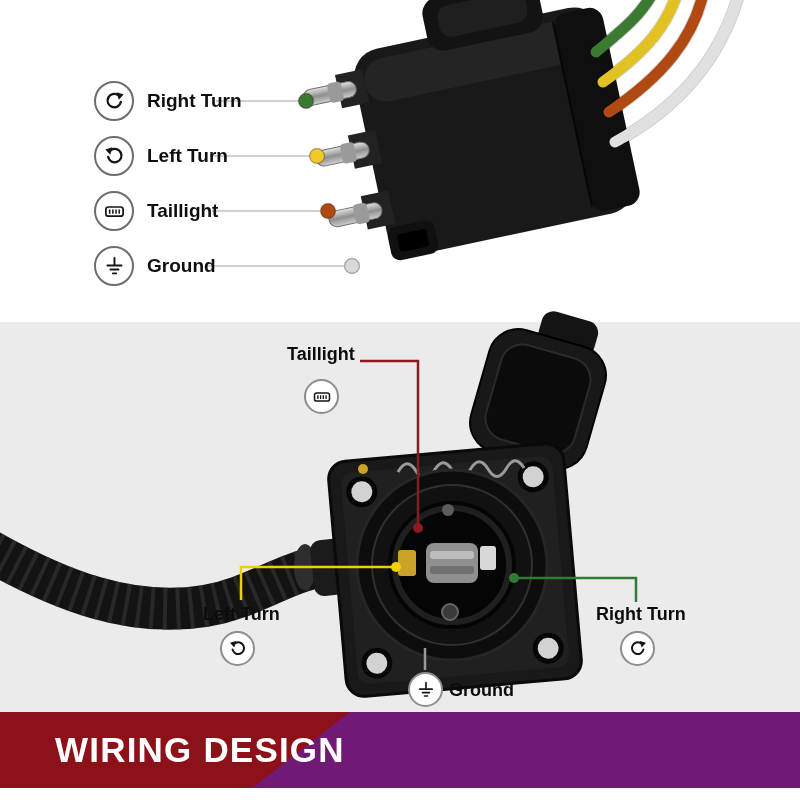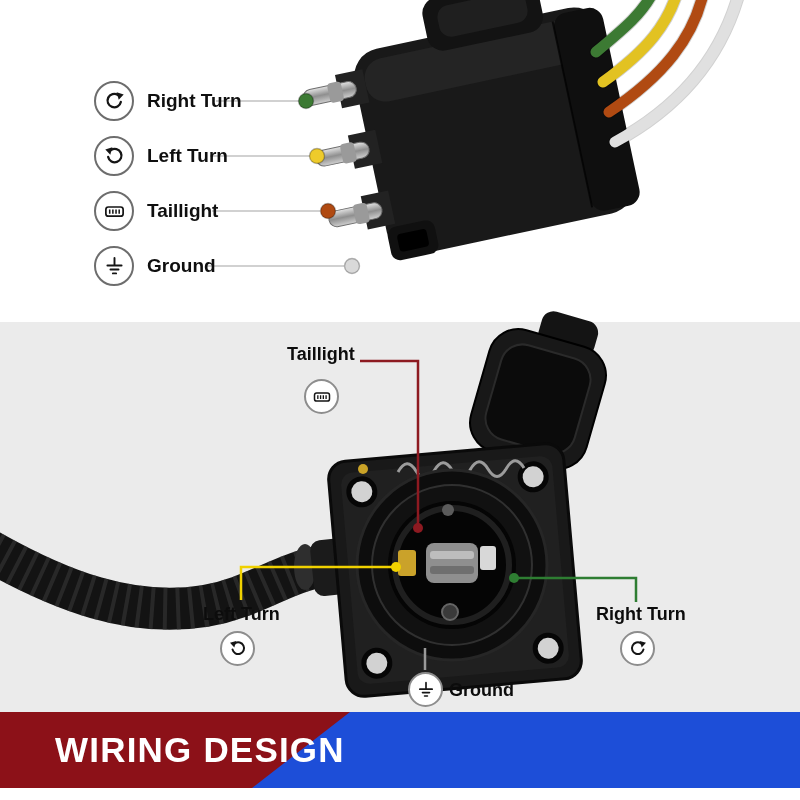--- a/index.html
+++ b/index.html
@@ -15,21 +15,21 @@
   .icon-circle.small{width:35px;height:35px;border-color:#8d8d8d;}
   .icon-circle.small svg{width:20px;height:20px;}
   .legend-text{font-size:19px;font-weight:600;color:#0f0f0f;white-space:nowrap;}
   .b-label{position:absolute;z-index:3;font-size:18px;font-weight:700;color:#0c0c0c;white-space:nowrap;}
   .b-icon{position:absolute;z-index:3;}
   .wire{fill:none;stroke-width:11;stroke-linecap:round;}
   .wire-under{fill:none;stroke-width:13;stroke:rgba(0,0,0,.18);stroke-linecap:round;}
   .leader{fill:none;stroke-width:2.5;}
   .leader-thin{fill:none;stroke-width:1.6;stroke:#c2c2c2;}
   .dot{stroke:rgba(0,0,0,.28);stroke-width:1.4;}
-  .banner{position:absolute;left:0;top:712px;width:800px;height:76px;background:#1d4ed8;z-index:4;
+  .banner{position:absolute;left:0;top:712px;width:800px;height:76px;background:#701a75;z-index:4;
           display:flex;align-items:center;overflow:hidden;}
   .banner-accent{position:absolute;left:0;top:0;height:100%;width:350px;background:#8c1118;
                  clip-path:polygon(0 0,100% 0,72% 100%,0 100%);}
   .banner h1{position:relative;margin:0 0 0 55px;color:#fff;font-size:35px;font-weight:800;
              letter-spacing:1.2px;font-family:"Liberation Sans",sans-serif;}
 </style>
 </head>
 <body>
 
 <div class="stage">

